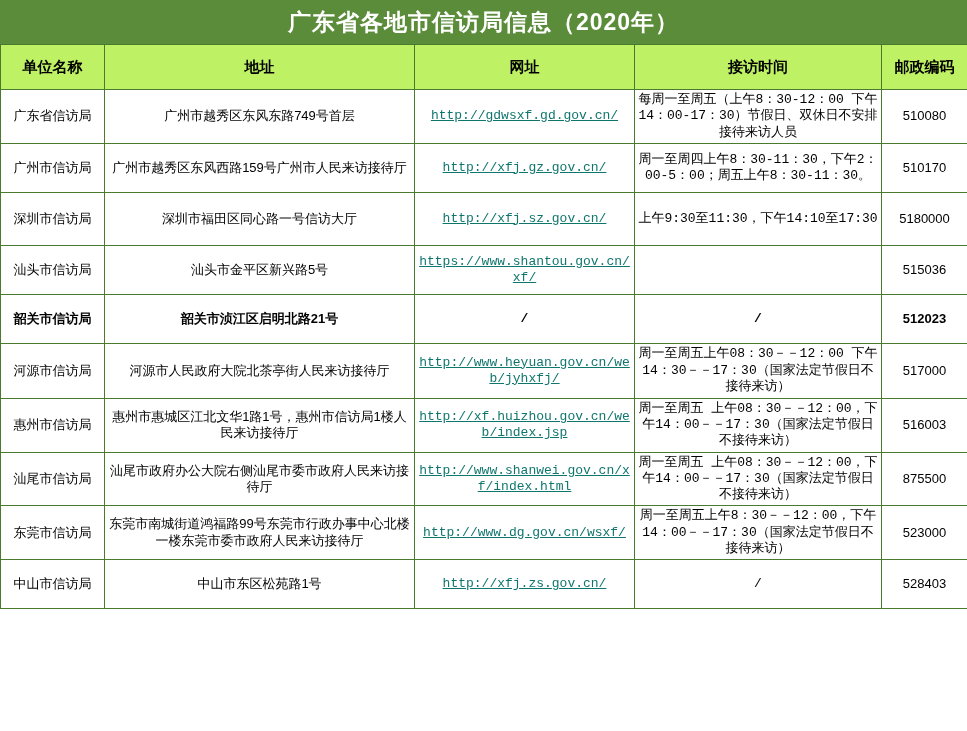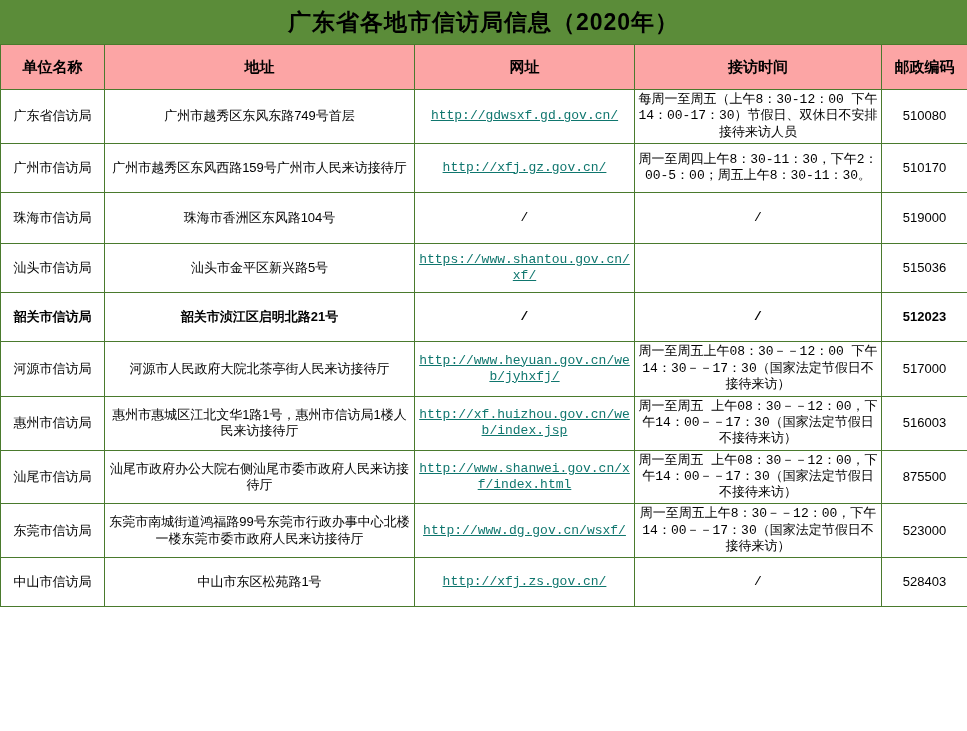--- a/index.html
+++ b/index.html
@@ -18,21 +18,21 @@
     height: 731px;
     position: relative;
     box-sizing: border-box;
   }
   .title-bar {
     height: 44px;
     background: #5b8c39;
     display: flex;
     align-items: center;
     justify-content: center;
-    color: #000000;
+    color: #ffffff;
     font-size: 23px;
     font-weight: bold;
     letter-spacing: 1px;
   }
   table.info {
     border-collapse: collapse;
     table-layout: fixed;
     width: 967px;
     margin: 0;
   }
@@ -49,21 +49,21 @@
     text-align: center;
     font-size: 13px;
     color: #000000;
     line-height: 1.25;
     word-break: break-all;
   }
   table.info thead th {
     height: 40px;
     font-size: 15px;
     font-weight: bold;
-    background: #fca5a5;
+    background: #bef264;
   }
   td.name {
     font-size: 13.5px;
     white-space: nowrap;
   }
   td.addr {
     font-size: 13px;
     padding-left: 6px;
     padding-right: 6px;
   }
@@ -140,26 +140,26 @@
         <td class="hours">每周一至周五（上午8：30-12：00 下午14：00-17：30）节假日、双休日不安排接待来访人员</td>
         <td class="zip">510080</td>
       </tr>
       <tr class="r1">
         <td class="name">广州市信访局</td>
         <td class="addr">广州市越秀区东风西路159号广州市人民来访接待厅</td>
         <td class="url"><a href="#">http://xfj.gz.gov.cn/</a></td>
         <td class="hours">周一至周四上午8：30-11：30，下午2：00-5：00；周五上午8：30-11：30。</td>
         <td class="zip">510170</td>
       </tr>
-      <tr class="r3">
-        <td class="name">珠海市信访局</td>
-        <td class="addr">珠海市香洲区东风路104号</td>
-        <td class="url slash">/</td>
-        <td class="hours slash">/</td>
-        <td class="zip">519000</td>
+      <tr class="r2">
+        <td class="name">深圳市信访局</td>
+        <td class="addr">深圳市福田区同心路一号信访大厅</td>
+        <td class="url"><a href="#">http://xfj.sz.gov.cn/</a></td>
+        <td class="hours">上午9:30至11:30，下午14:10至17:30</td>
+        <td class="zip">5180000</td>
       </tr>
       <tr class="r4">
         <td class="name">汕头市信访局</td>
         <td class="addr">汕头市金平区新兴路5号</td>
         <td class="url"><a href="#">https://www.shantou.gov.cn/xf/</a></td>
         <td class="hours"></td>
         <td class="zip">515036</td>
       </tr>
       <tr class="r6">
         <td class="name">韶关市信访局</td>

